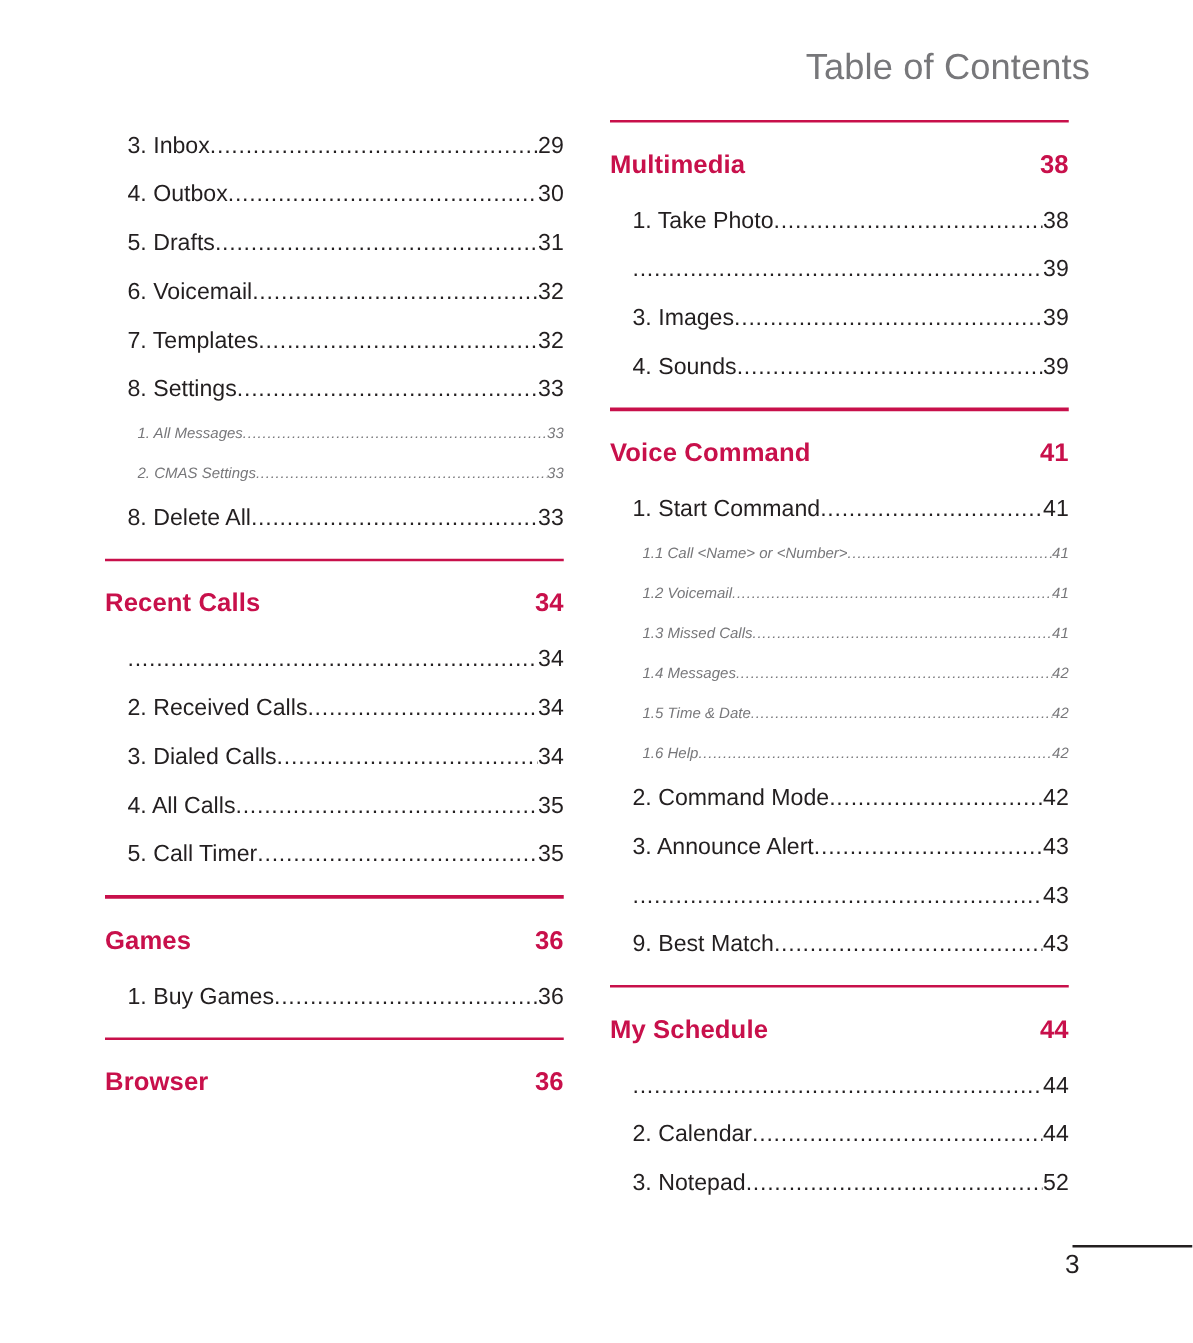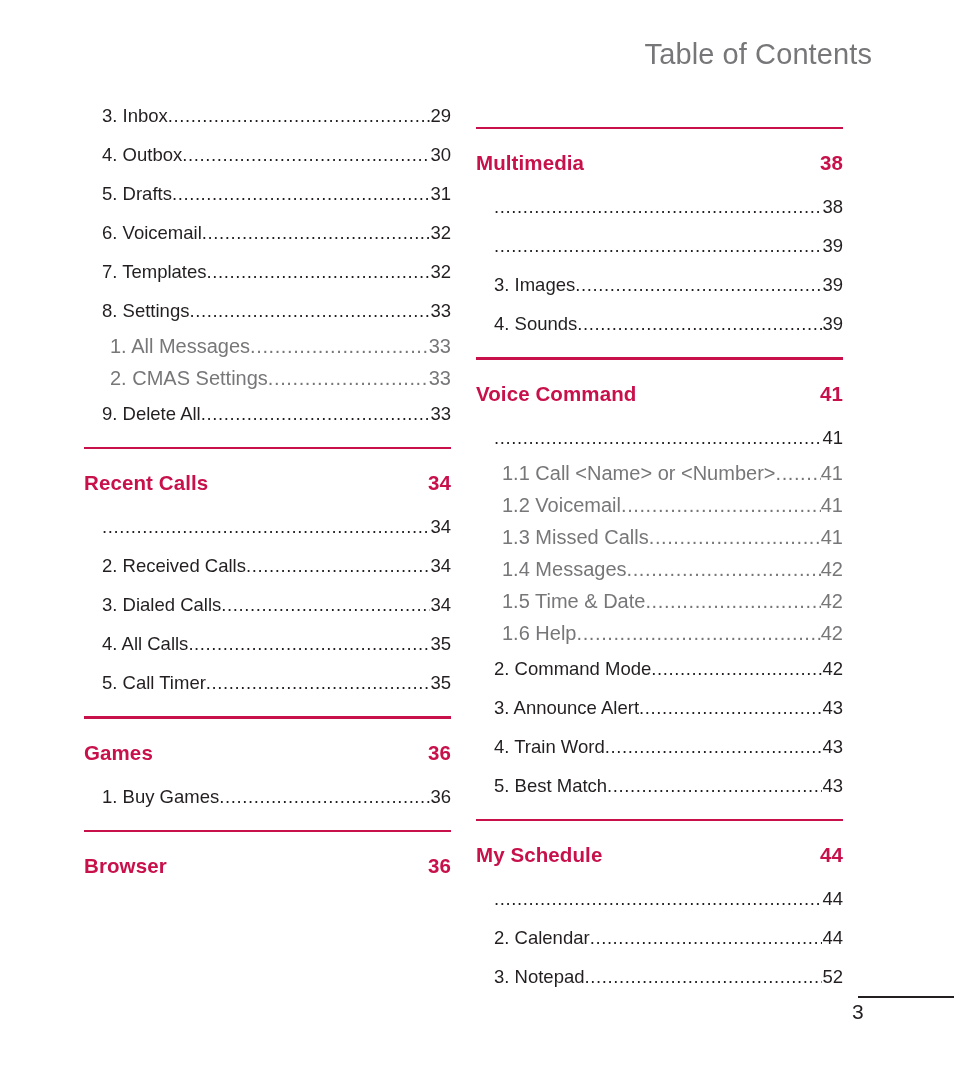--- a/index.html
+++ b/index.html
@@ -43,21 +43,21 @@
     top: 96px;
     left: 0;
     width: 954px;
   }
   .col {
     position: absolute;
     top: 0;
     width: 367px;
   }
   .col-left  { left: 84px; }
-  .col-right { left: 476px; margin-top: 31px; }
+  .col-right { left: 488px; }
 
   
   .rule {
     height: 2.4px;
     background: #c8104b;
     width: 100%;
   }
 
   
   .section {
@@ -97,24 +97,25 @@
     margin-left: 18px;
     height: 39px;
     line-height: 39px;
     align-items: center;
   }
   .lvl1 .entry-dots { color: #231f20; }
 
   
   .lvl2 {
     color: #77777a;
-    font-size: 20px;
+    font-size: 12px;
     margin-left: 26px;
     height: 32px;
     line-height: 32px;
+    font-style: italic;
   }
   .lvl2 .entry-dots { color: #77777a; }
 
   
   .footer-rule {
     position: absolute;
     left: 858px;
     top: 996px;
     width: 96px;
     height: 1.6px;
@@ -174,21 +175,21 @@
           <span class="entry-label">1. All Messages</span>
           <span class="entry-dots">..........................................................................................</span>
           <span class="entry-page">33</span>
         </div>
         <div class="entry lvl2">
           <span class="entry-label">2. CMAS Settings</span>
           <span class="entry-dots">..........................................................................................</span>
           <span class="entry-page">33</span>
         </div>
         <div class="entry lvl1">
-          <span class="entry-label">9. Delete All  </span>
+          <span class="entry-label">8. Delete All  </span>
           <span class="entry-dots">..........................................................................................</span>
           <span class="entry-page">33</span>
         </div>
         <div style="height: 14px;"></div>
         <div class="rule"></div>
         <div style="height: 22px;"></div>
         <div class="section">
           <span class="section-title">Recent Calls</span>
           <span class="section-page">34</span>
         </div>
@@ -241,20 +242,21 @@
 
     <div class="col col-right" id="col-right">
         <div class="rule"></div>
         <div style="height: 22px;"></div>
         <div class="section">
           <span class="section-title">Multimedia</span>
           <span class="section-page">38</span>
         </div>
         <div style="height: 12px;"></div>
         <div class="entry lvl1">
+          <span class="entry-label">1. Take Photo</span>
           <span class="entry-dots">..........................................................................................</span>
           <span class="entry-page">38</span>
         </div>
         <div class="entry lvl1">
           <span class="entry-dots">..........................................................................................</span>
           <span class="entry-page">39</span>
         </div>
         <div class="entry lvl1">
           <span class="entry-label">3. Images</span>
           <span class="entry-dots">..........................................................................................</span>
@@ -267,20 +269,21 @@
         </div>
         <div style="height: 14px;"></div>
         <div class="rule"></div>
         <div style="height: 22px;"></div>
         <div class="section">
           <span class="section-title">Voice Command</span>
           <span class="section-page">41</span>
         </div>
         <div style="height: 12px;"></div>
         <div class="entry lvl1">
+          <span class="entry-label">1. Start Command</span>
           <span class="entry-dots">..........................................................................................</span>
           <span class="entry-page">41</span>
         </div>
         <div class="entry lvl2">
           <span class="entry-label">1.1 Call &lt;Name&gt; or &lt;Number&gt;</span>
           <span class="entry-dots">..........................................................................................</span>
           <span class="entry-page">41</span>
         </div>
         <div class="entry lvl2">
           <span class="entry-label">1.2 Voicemail</span>
@@ -311,26 +314,25 @@
           <span class="entry-label">2. Command Mode</span>
           <span class="entry-dots">..........................................................................................</span>
           <span class="entry-page">42</span>
         </div>
         <div class="entry lvl1">
           <span class="entry-label">3. Announce Alert</span>
           <span class="entry-dots">..........................................................................................</span>
           <span class="entry-page">43</span>
         </div>
         <div class="entry lvl1">
-          <span class="entry-label">4. Train Word</span>
           <span class="entry-dots">..........................................................................................</span>
           <span class="entry-page">43</span>
         </div>
         <div class="entry lvl1">
-          <span class="entry-label">5. Best Match</span>
+          <span class="entry-label">9. Best Match</span>
           <span class="entry-dots">..........................................................................................</span>
           <span class="entry-page">43</span>
         </div>
         <div style="height: 14px;"></div>
         <div class="rule"></div>
         <div style="height: 22px;"></div>
         <div class="section">
           <span class="section-title">My Schedule</span>
           <span class="section-page">44</span>
         </div>

